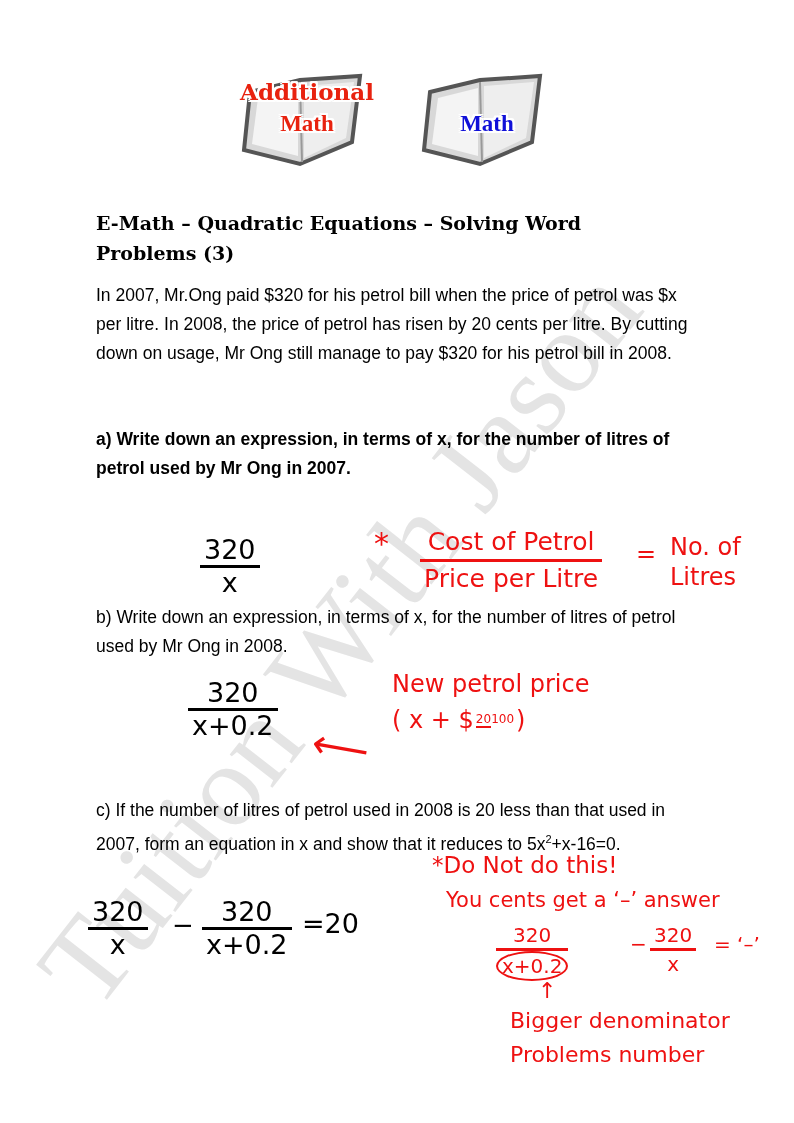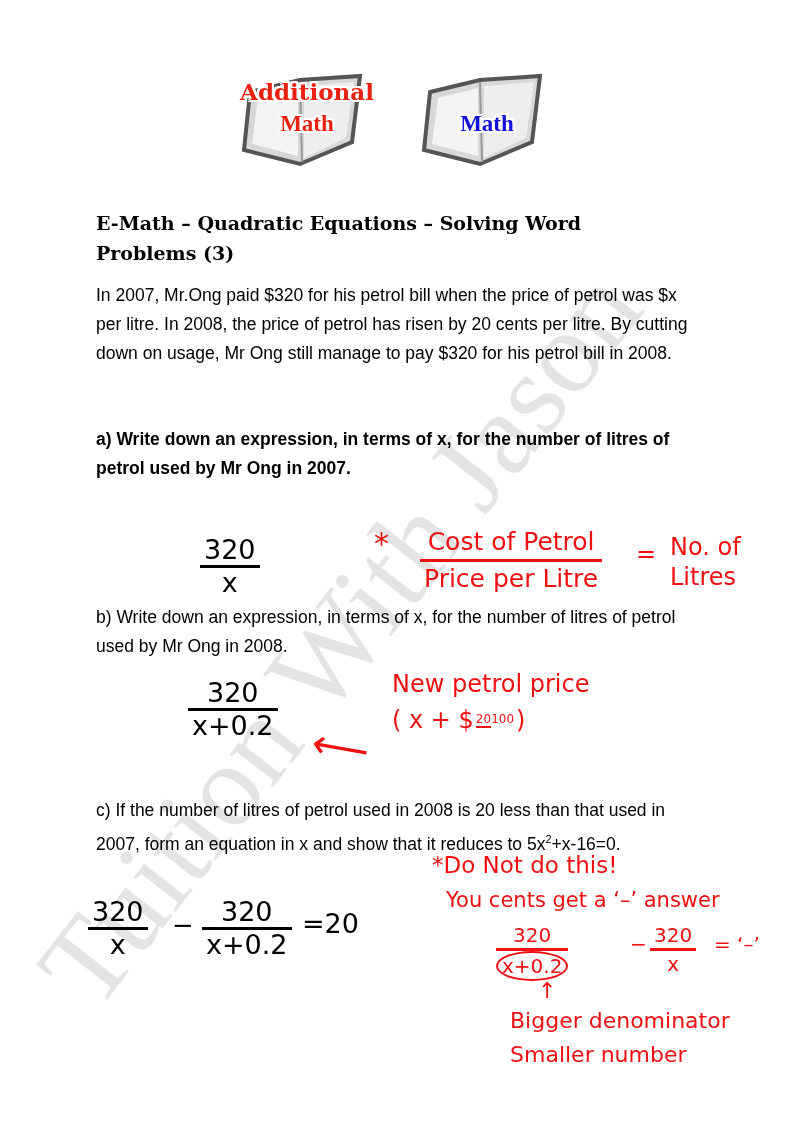--- a/index.html
+++ b/index.html
@@ -113,14 +113,14 @@
 </div>
 <div class="hand red layer" style="left:630px; top:932px; font-size:20px;">−</div>
 <div class="frac red layer" style="left:650px; top:922px; font-size:20px; line-height:26px;">
   <span class="num">320</span>
   <span class="den">x</span>
 </div>
 <div class="hand red layer" style="left:714px; top:932px; font-size:20px;">= ‘–’</div>
 <div class="hand red layer" style="left:538px; top:978px; font-size:22px;">↑</div>
 <div class="hand red layer" style="left:497px; top:1004px; font-size:22px; line-height:34px;margin-left:13px;">
   <div>Bigger denominator</div>
-  <div>Smaller number</div>
+  <div>Problems number</div>
 </div>
 
 </body></html>

